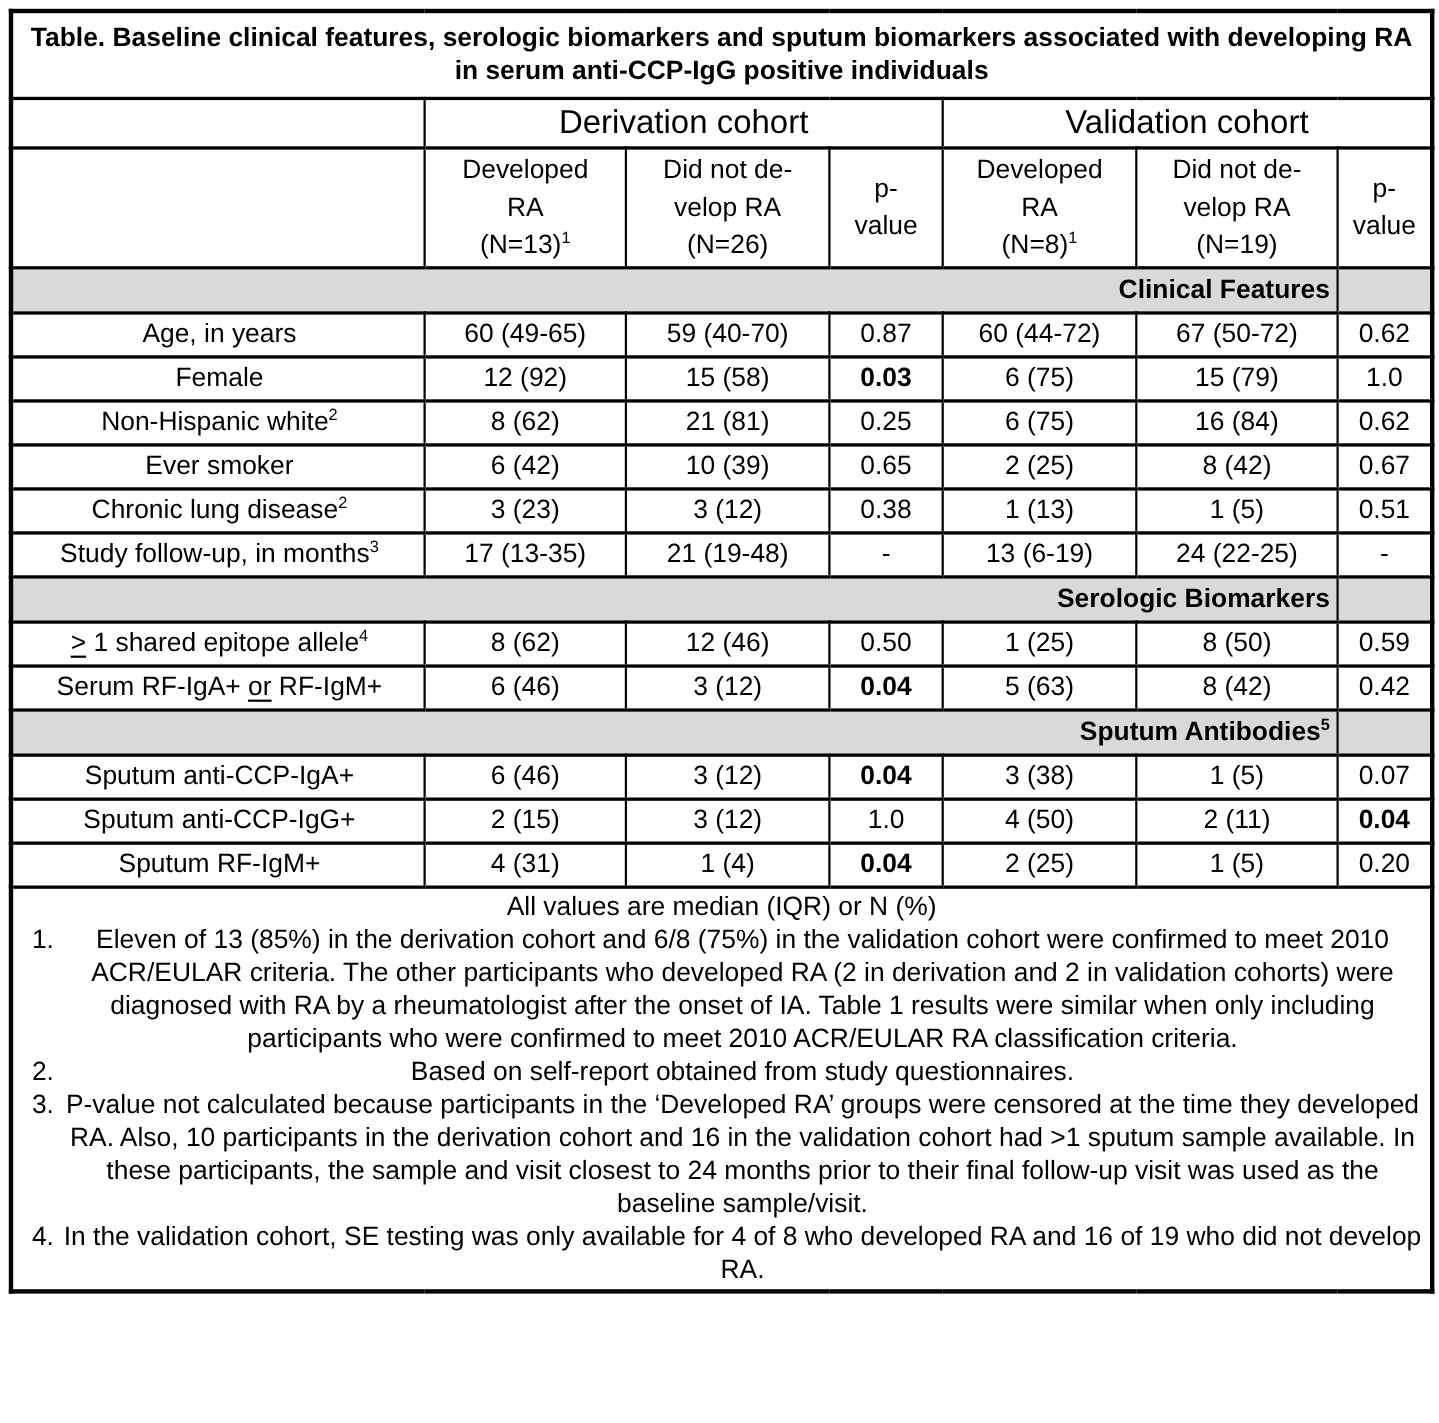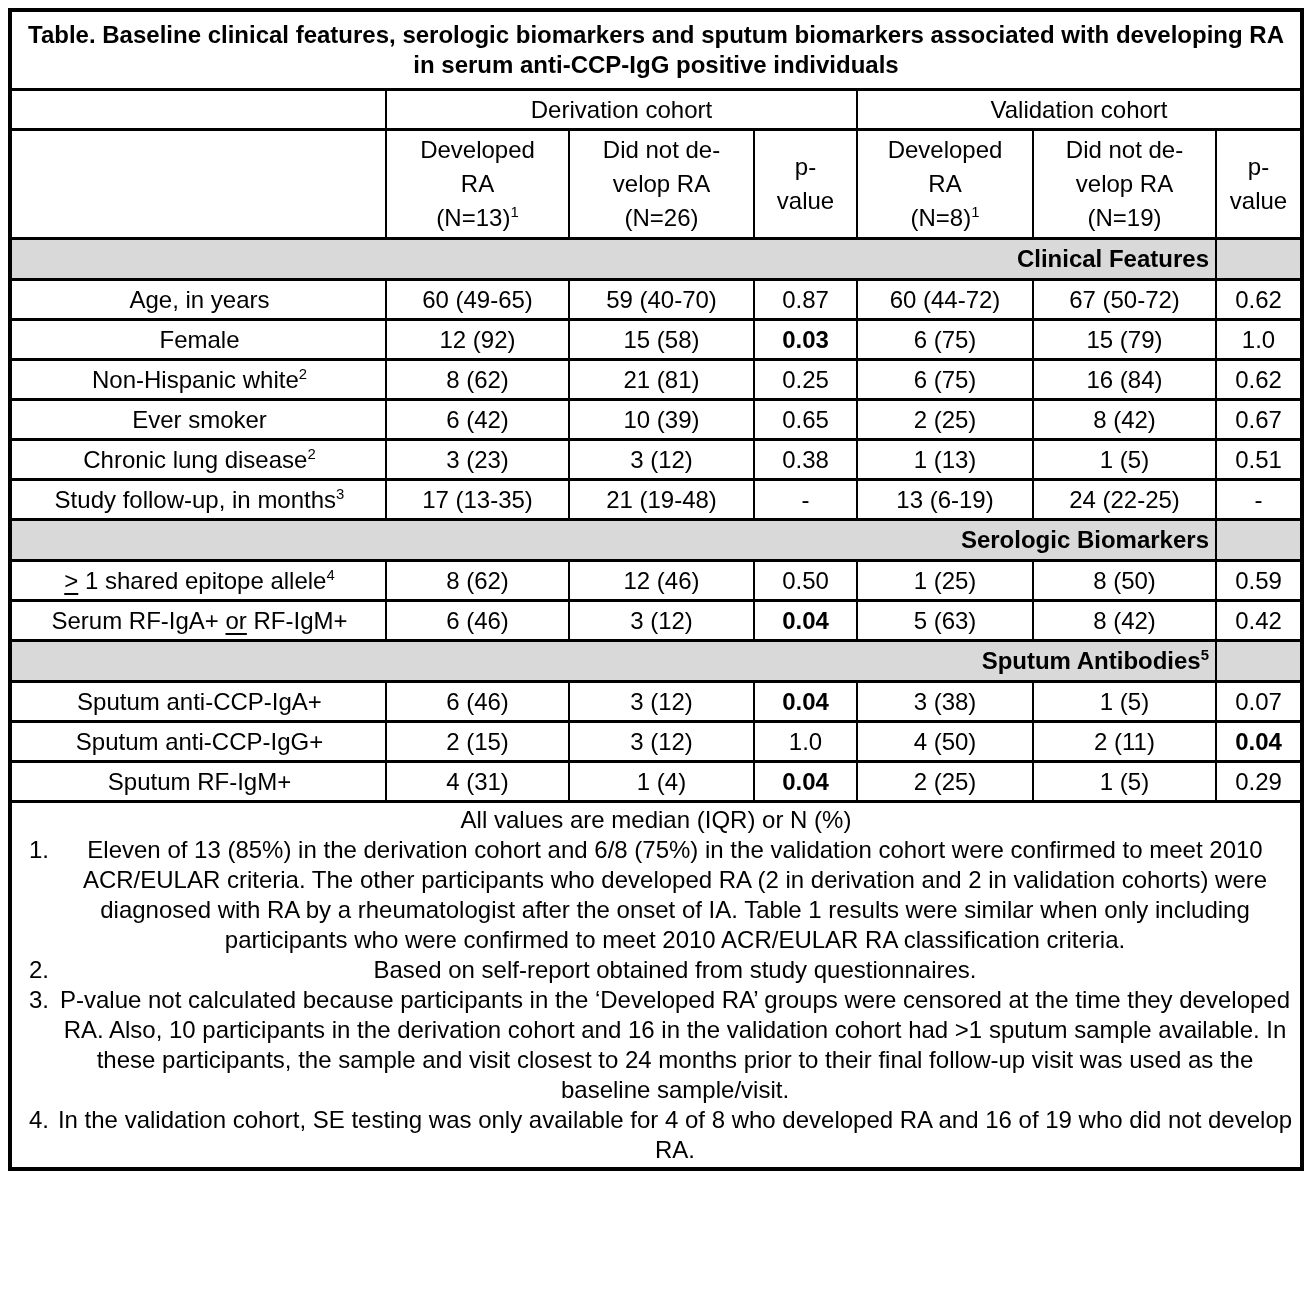--- a/index.html
+++ b/index.html
@@ -41,21 +41,21 @@
 
   td.title {
     text-align: left;
     font-weight: bold;
     font-size: 24px;
     line-height: 1.55;
     padding: 6px 10px;
     height: 72px;
     vertical-align: middle;
   }
-  tr.group-row td { height: 33px; font-size: 24px; }
+  tr.group-row td { height: 33px; font-size: 30px; }
   td.group { font-weight: normal; }
   tr.colhdr-row td { height: 100px; }
   td.colhdr div { line-height: 34px; }
   td.corner { background: #ffffff; }
 
   tr.r-section td {
     background: var(--section-bg, #d9d9d9);
     text-align: right;
     font-weight: bold;
     height: 34px;
@@ -250,21 +250,21 @@
           <td class="">2 (11)</td>
           <td class="b">0.04</td>
         </tr>
         <tr class="r-data">
           <td class="label"><span>Sputum RF-IgM+</span></td>
           <td class="">4 (31)</td>
           <td class="">1 (4)</td>
           <td class="b">0.04</td>
           <td class="">2 (25)</td>
           <td class="">1 (5)</td>
-          <td class="">0.29</td>
+          <td class="">0.20</td>
         </tr>
       </tbody>
     <tfoot>
       <tr>
         <td colspan="7" class="footnotes">
           <div class="fn-intro">All values are median (IQR) or N (%)</div>
           <div id="fn-list">
               <div class="fn-item">
                 <span class="fn-num">1.</span>
                 <span class="fn-text">Eleven of 13 (85%) in the derivation cohort and 6/8 (75%) in the validation cohort were confirmed to meet 2010 ACR/EULAR criteria. The other participants who developed RA (2 in derivation and 2 in validation cohorts) were diagnosed with RA by a rheumatologist after the onset of IA. Table 1 results were similar when only including participants who were confirmed to meet 2010 ACR/EULAR RA classification criteria.</span>

